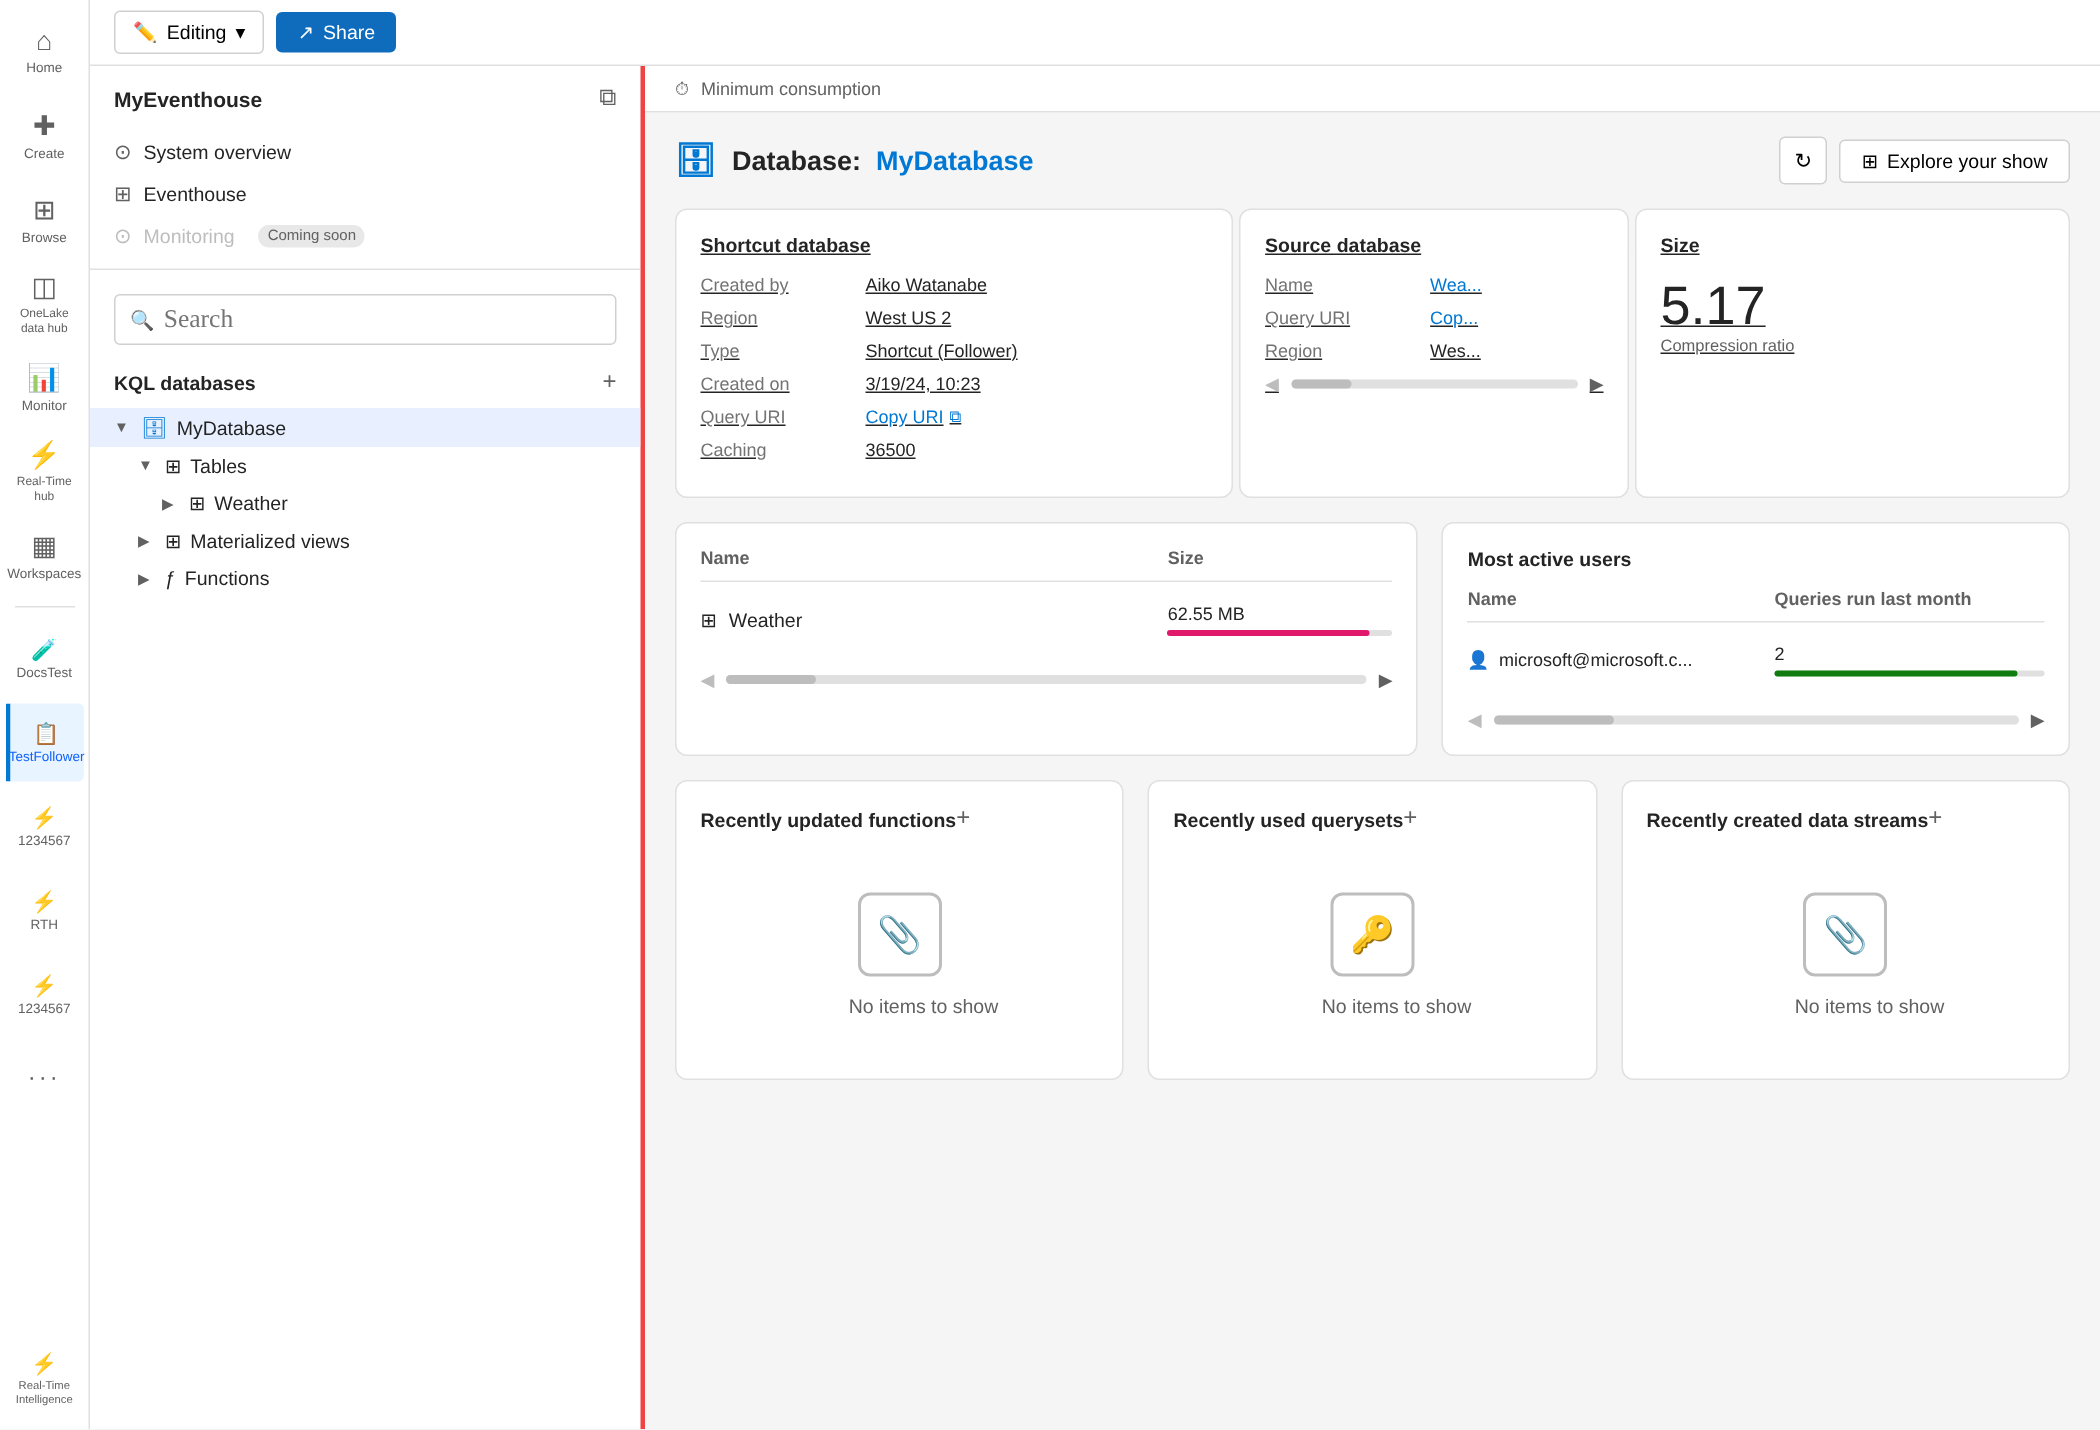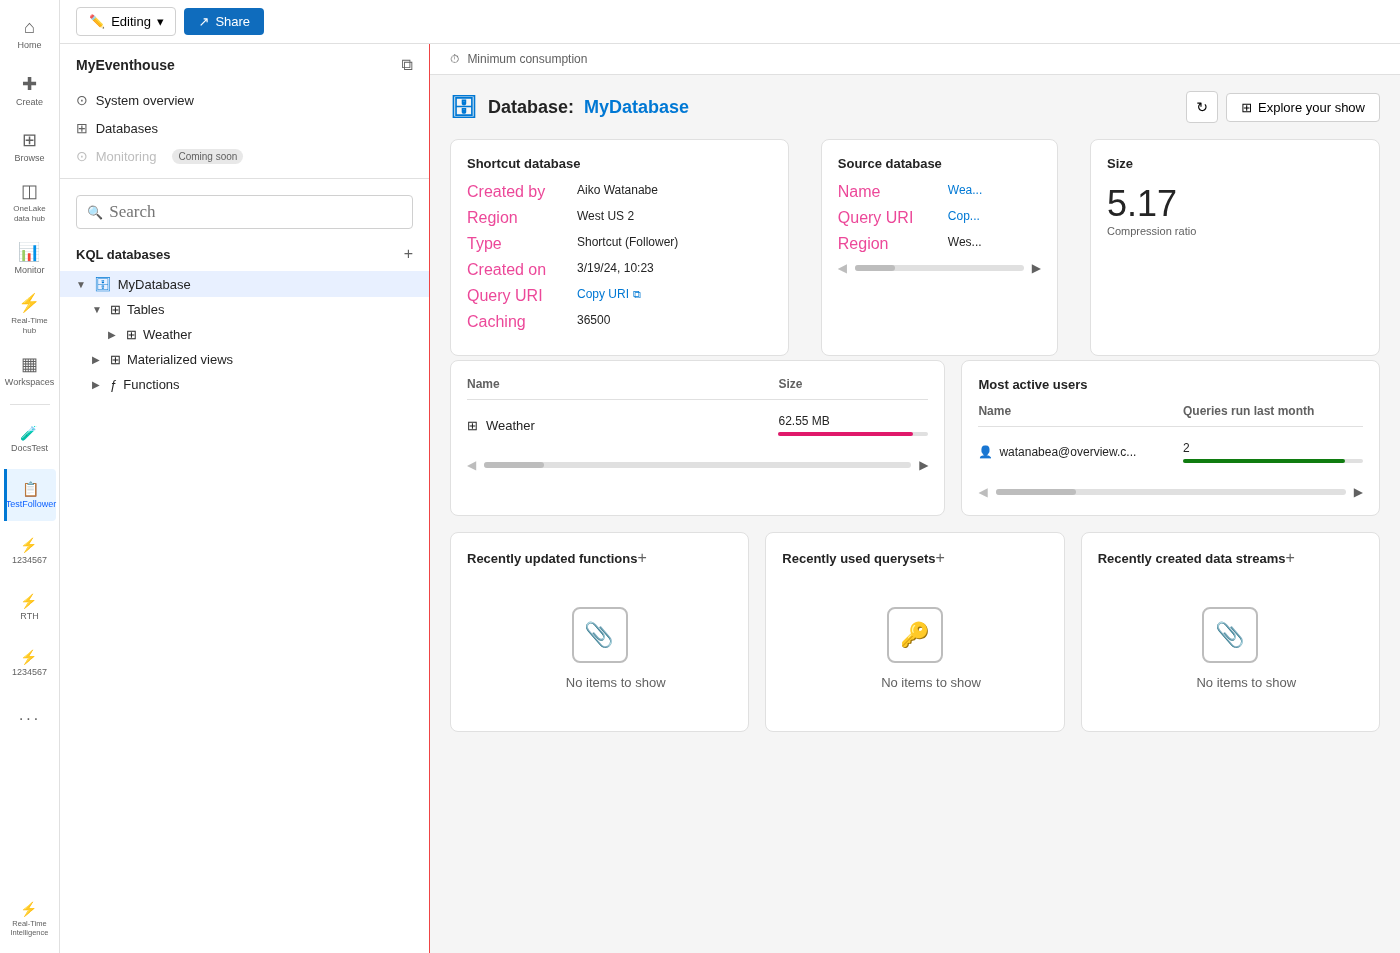--- a/index.html
+++ b/index.html
@@ -95,21 +95,21 @@
     .content-area {
       display: flex;
       flex: 1;
       overflow: hidden;
     }
 
     
     .sidebar {
       width: 370px;
       background: #ffffff;
-      border-right: 1px solid #ef4444;
+      border-right: 3px solid #ef4444;
       display: flex;
       flex-direction: column;
       overflow: hidden;
       flex-shrink: 0;
     }
     .sidebar-header {
       display: flex;
       align-items: center;
       justify-content: space-between;
       padding: 12px 16px;
@@ -225,40 +225,41 @@
       padding: 6px 14px;
       border: 1px solid #d0d0d0;
       border-radius: 4px;
       background: #fff;
       cursor: pointer;
       font-size: 13px;
     }
 
     .cards-row {
       display: flex;
-      gap: 32px;
-      margin-bottom: 4px;
+      gap: 4px;
+      margin-bottom: 16px;
+      text-decoration: underline;
     }
 
     .card {
       background: #fff;
       border: 1px solid #e0e0e0;
       border-radius: 8px;
       padding: 16px;
       overflow: hidden;
       position: relative;
     }
     .card.shortcut { flex: 1.5; min-width: 0; }
     .card.source { flex: 1; min-width: 0; }
     .card.size { width: 290px; flex-shrink: 0; }
 
     .card-title { font-size: 13px; font-weight: 600; margin-bottom: 12px; color: #242424; }
 
     .card-field { display: flex; align-items: flex-start; margin-bottom: 8px; gap: 0; }
-    .card-field-label { font-size: 16px; color: #ec4899; width: 110px; flex-shrink: 0; }
+    .card-field-label { font-size: 12px; color: #737373; width: 110px; flex-shrink: 0; }
     .card-field-value { font-size: 12px; color: #242424; }
     .card-field-link { font-size: 12px; color: #0078d4; cursor: pointer; }
 
     .card-scroll-indicator {
       display: flex;
       align-items: center;
       justify-content: space-between;
       margin-top: 8px;
     }
     .scroll-bar-track {
@@ -469,21 +470,21 @@
         <span class="sidebar-title">MyEventhouse</span>
         <span class="sidebar-collapse-btn">⧉</span>
       </div>
 
       <div class="sidebar-item">
         <span class="icon">⊙</span>
         <span class="label">System overview</span>
       </div>
       <div class="sidebar-item">
         <span class="icon">⊞</span>
-        <span class="label">Databases</span>
+        <span class="label">Eventhouse</span>
       </div>
       <div class="sidebar-item">
         <span class="icon" style="color:#bdbdbd;">⊙</span>
         <span class="label" style="color:#bdbdbd;">Monitoring</span>
         <span style="margin-left:8px; font-size:10px; background:#e8e8e8; color:#616161; padding:2px 6px; border-radius:10px;">Coming soon</span>
       </div>
 
       <div class="sidebar-divider"></div>
 
       <div class="search-box">
@@ -649,21 +650,21 @@
 
           <div class="card most-active">
             <div class="card-title">Most active users</div>
             <div class="table-header">
               <span class="th name">Name</span>
               <span class="th queries">Queries run last month</span>
             </div>
             <div class="user-row-item">
               <div class="user-name">
                 <span>👤</span>
-                <span>watanabea@overview.c...</span>
+                <span>microsoft@microsoft.c...</span>
               </div>
               <div class="user-queries">
                 <div class="user-query-count">2</div>
                 <div class="user-bar-track">
                   <div class="user-bar-fill"></div>
                 </div>
               </div>
             </div>
             <div class="card-scroll-indicator" style="margin-top:16px;">
               <span style="font-size:12px; color:#bdbdbd; cursor:pointer;">◀</span>

